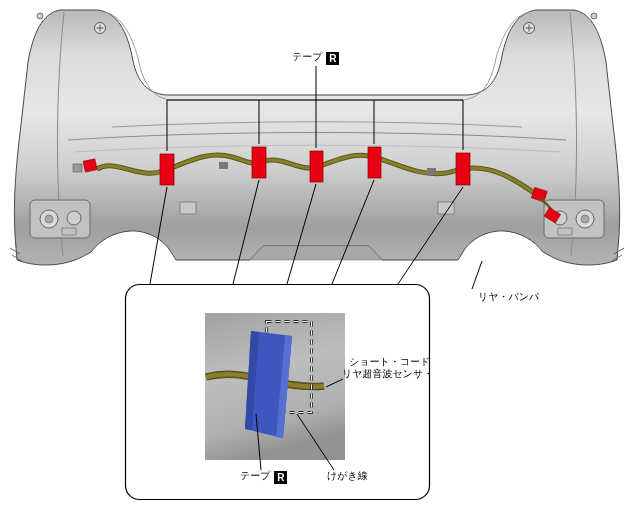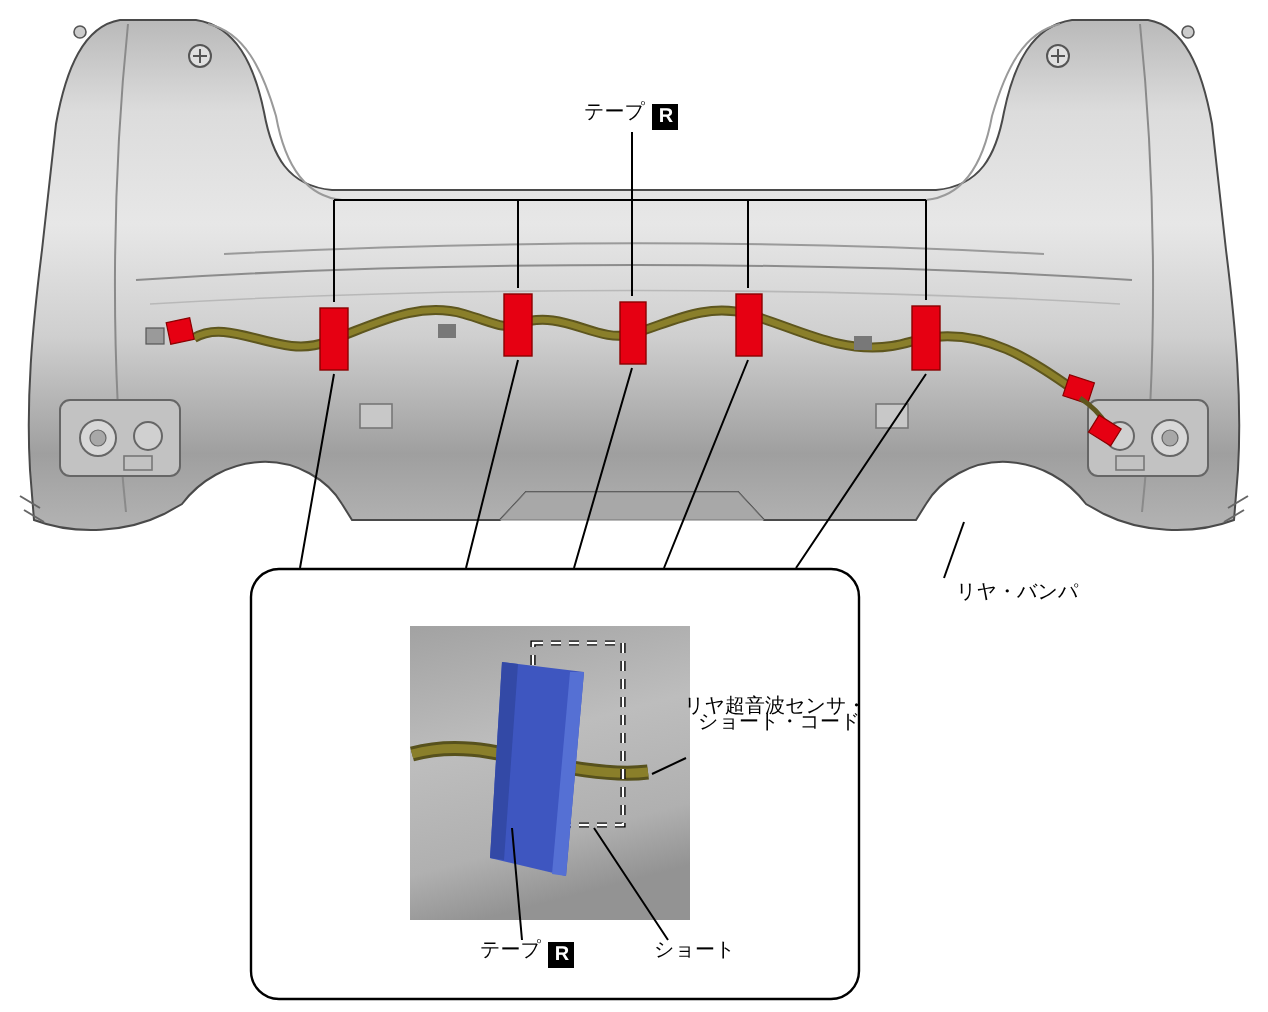--- a/index.html
+++ b/index.html
@@ -130,22 +130,22 @@
 
     <path d="M343,379 L326,387 M261,470 L256,414 M334,470 L297,414" fill="none" stroke="#000" stroke-width="1"></path>
   </svg>
 
   <div class="label" style="left:292px;top:51px">
     <span>テープ</span><span class="rbadge">R</span>
   </div>
 
   <div class="label" style="left:478px;top:291px">リヤ・バンパ</div>
 
-  <div class="label" style="left:342px;top:348px">リヤ超音波センサ・</div>
+  <div class="label" style="left:342px;top:368px">リヤ超音波センサ・</div>
   <div class="label" style="left:349px;top:356px">ショート・コード</div>
 
   <div class="label" style="left:240px;top:470px">
     <span>テープ</span><span class="rbadge">R</span>
   </div>
 
-  <div class="label" style="left:327px;top:470px">ショート</div>
+  <div class="label" style="left:327px;top:470px">けがき線</div>
 
 </div>
 
 </body></html>

